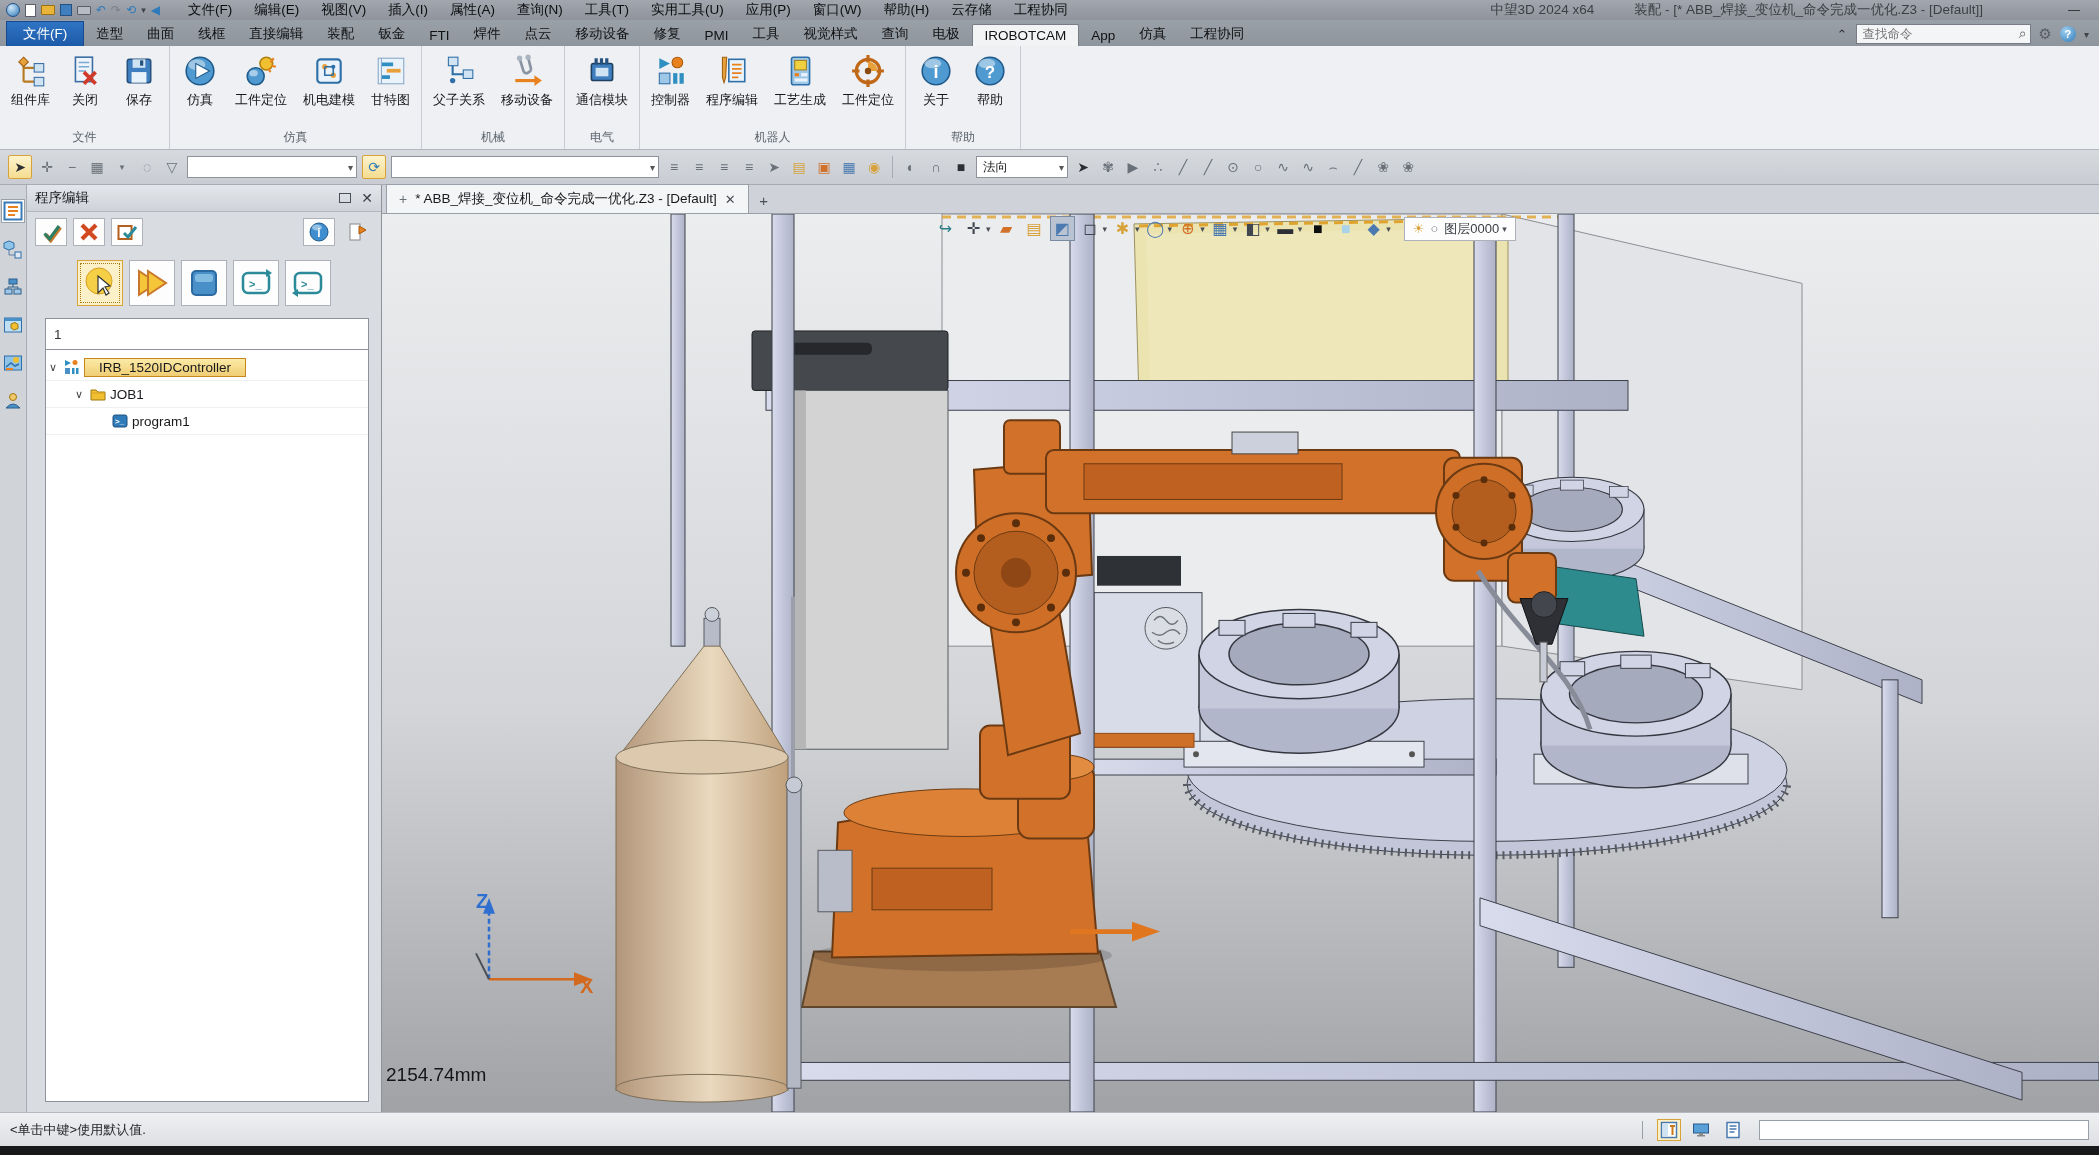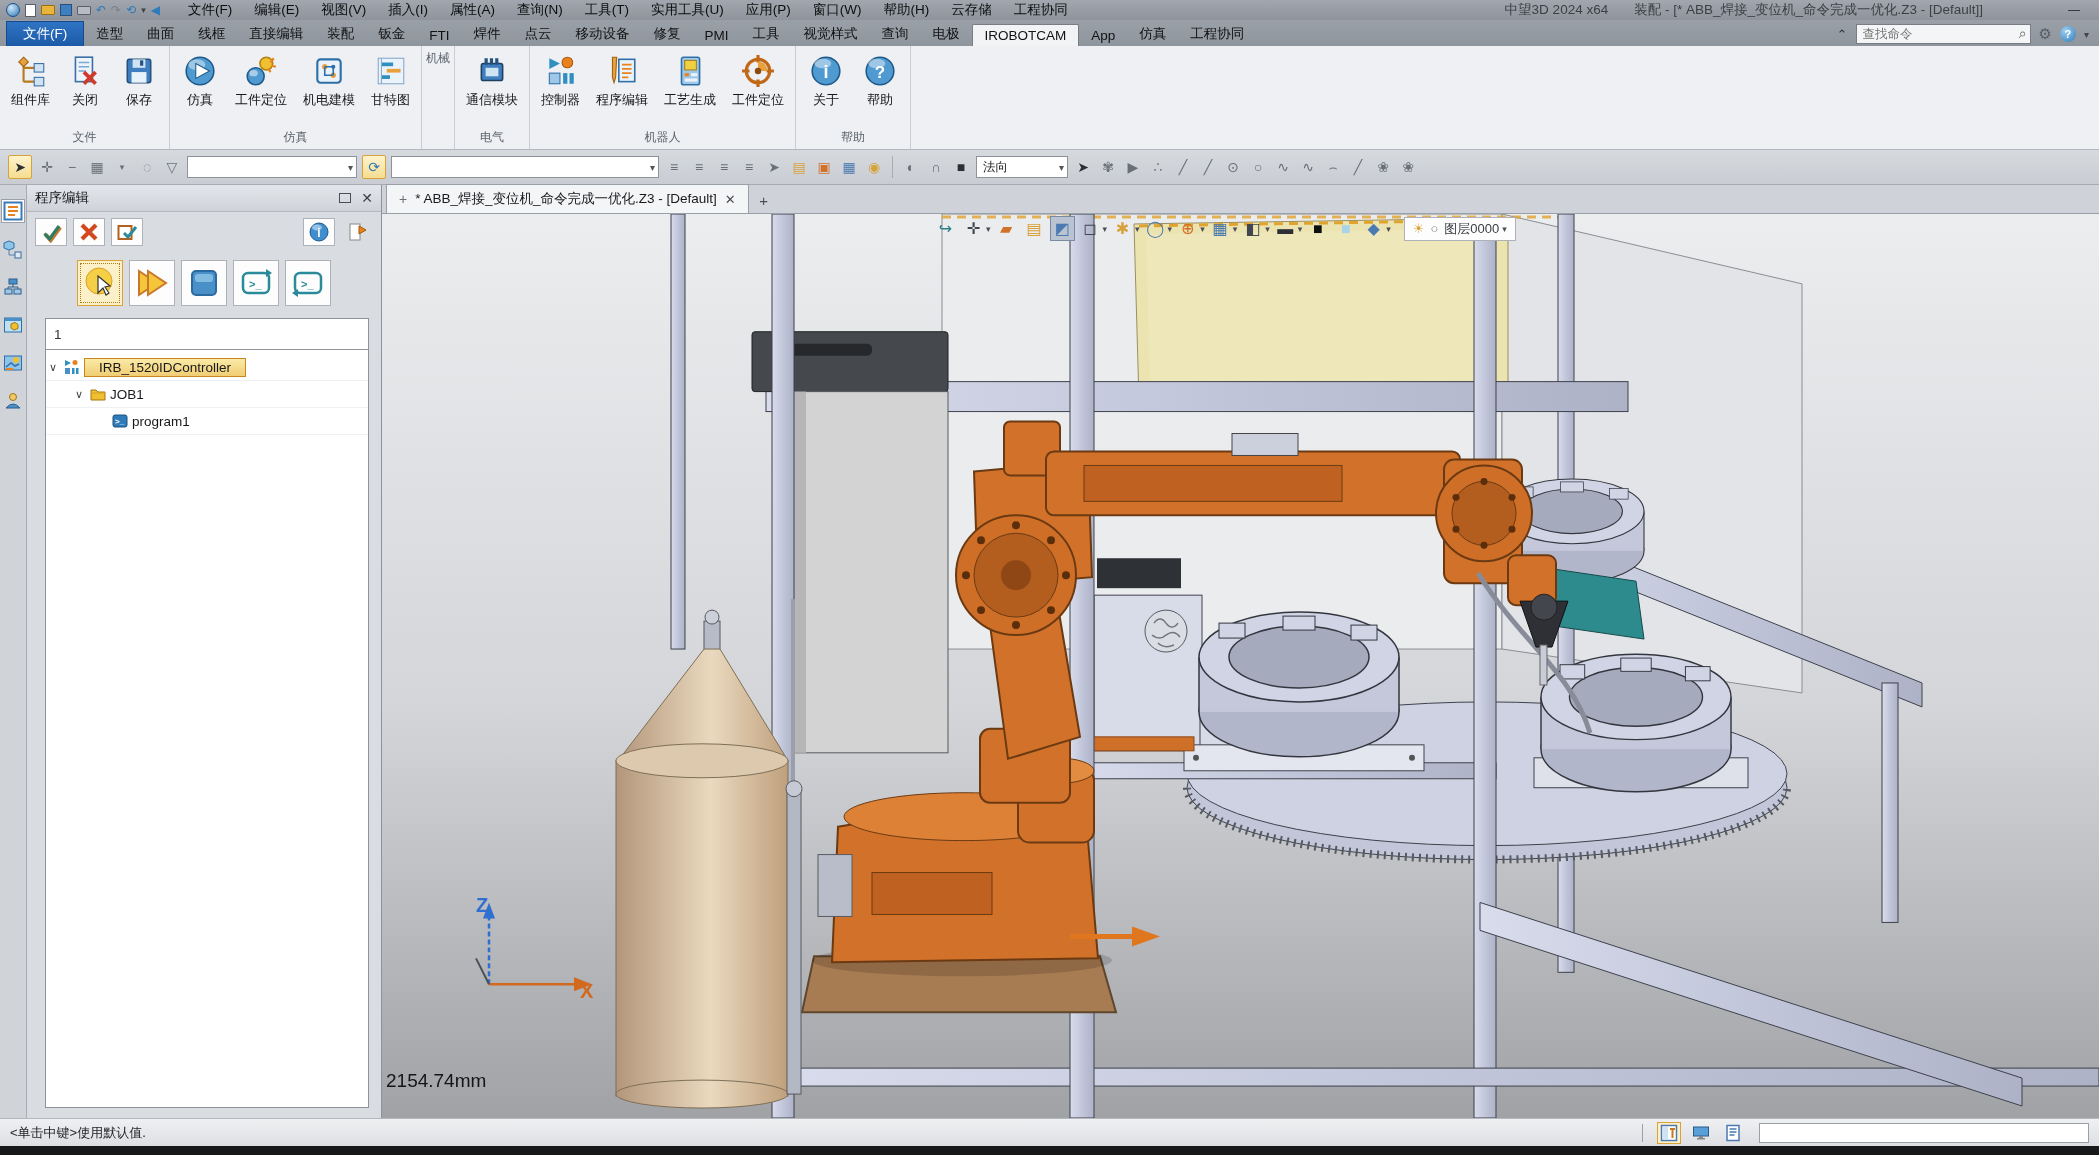--- a/index.html
+++ b/index.html
@@ -9,21 +9,21 @@
 .menubar{height:20px;background:linear-gradient(#a2a7af,#8f949c);display:flex;align-items:center;gap:6px;padding:0 6px;flex:none}
 .qa{display:flex;align-items:center;gap:5px}
 .qa .gl{font-size:12px;line-height:1}
 .qa-logo{width:14px;height:14px;border-radius:50%;background:radial-gradient(circle at 35% 30%,#cfe6f8,#2f7ab8);border:1px solid #1f4f86}
 .qa-page{width:11px;height:13px;background:#fdfdfd;border:1px solid #5a5e66}
 .qa-folder{width:14px;height:10px;background:#e8b53a;border:1px solid #9a7010;border-radius:1px}
 .qa-floppy{width:12px;height:12px;background:#3f7fbf;border:1px solid #26517e}
 .qa-printer{width:14px;height:9px;background:#b7bcc4;border:1px solid #5a5e66;border-radius:1px}
 .menu-items{display:flex;align-items:center;gap:2px;margin-left:12px}
 .menu-item{padding:1px 10px;color:#0c0d0f;font-size:13.5px;white-space:nowrap}
-.win-title{margin-left:auto;margin-right:70px;color:#3c4046;font-size:13.5px;white-space:nowrap;display:flex;gap:26px}
+.win-title{margin-left:auto;margin-right:70px;color:#3c4046;font-size:13.5px;white-space:nowrap;display:flex;gap:40px}
 .win-min{width:30px;text-align:center;color:#2c2e32;font-size:12px;margin-right:4px}
 
 .tabrow{height:26px;background:linear-gradient(#9aa0a8,#8f959d);display:flex;align-items:flex-end;padding:0 0 0 6px;flex:none}
 .ftab{background:linear-gradient(#2f74c4,#1c5aa8);color:#fff;padding:3px 16px;font-size:13.5px;border:1px solid #174a8c;border-bottom:none}
 .tab{padding:3px 12px;font-size:13.5px;color:#101214;white-space:nowrap}
 .tab.active{background:#f2f3f5;border:1px solid #787d85;border-bottom:none;border-radius:2px 2px 0 0}
 .tab-tools{margin-left:auto;display:flex;align-items:center;gap:8px;padding:0 10px 2px 0}
 .chevup{color:#30343a;font-size:13px}
 .srchwrap{position:relative}
 .srch{width:175px;height:20px;border:1px solid #787d85;background:#f4f5f7;padding:0 20px 0 6px;font-size:12.5px;font-family:inherit}
@@ -80,21 +80,21 @@
 .viewport>svg{position:absolute;inset:0;width:100%;height:100%}
 .hints{position:absolute;left:14px;top:8px;font-size:15px;color:#1c1e22;line-height:1.55}
 .vtb{position:absolute;left:551px;top:2px;display:flex;align-items:center;gap:3px}
 .vi{width:25px;height:25px;display:flex;align-items:center;justify-content:center;font-size:16px;color:#3f464f}
 .vi.pressed{background:#b9c3d2;border:1px solid #7a8aa0}
 .vc{font-size:9px;color:#4a4e55;margin-left:-3px}
 .c-teal{color:#2b7f86}.c-or{color:#d2722a}.c-gold{color:#d8a23a}.c-blue{color:#4a7ab0}.c-dk{color:#2c3036}.c-blk{color:#0d0e10}.c-lb{color:#a9d3e8}
 .layerbox{margin-left:10px;height:24px;background:#fdfdfd;border:1px solid #aeb2b8;display:flex;align-items:center;gap:6px;padding:0 8px;font-size:13px;color:#3c4046}
 .measure{position:absolute;left:4px;bottom:26px;font-size:19px;color:#141518}
 
-.statusbar{height:28px;background:linear-gradient(#eef0f2,#dddfe3);border-top:1px solid #b4b8be;display:flex;align-items:center;padding:13px 10px;flex:none}
+.statusbar{height:34px;background:linear-gradient(#eef0f2,#dddfe3);border-top:1px solid #b4b8be;display:flex;align-items:center;padding:13px 10px;flex:none}
 .statusbar .hint{font-size:13px;color:#24262a}
 .statusbar .sp{flex:1}
 .sdiv{width:1px;height:18px;background:#9aa0a8;margin:0 14px}
 .sic{width:24px;height:22px;display:flex;align-items:center;justify-content:center;margin-right:8px}
 .sic.hl{background:#fbf0c8;border:1px solid #d8a23a}
 .sinput{width:330px;height:20px;background:#fff;border:1px solid #9aa0a8;margin-left:6px}
 .blackstrip{height:9px;background:#17181a;flex:none}
 </style>
 </head>
 <body>
@@ -236,20 +236,41 @@
             <rect x="12" y="14" width="13" height="3.5" fill="#e8a13a"></rect>
             <rect x="7" y="20" width="8" height="3.5" fill="#2f8fc0"></rect>
             <path d="M7 4 V28" stroke="#88a8c8"></path>
           </svg>
         <span class="lbl">甘特图</span>
       </div>
     </div>
     <div class="glabel">仿真</div>
   </div>
   <div class="rgroup">
+    <div class="rbtns">
+      <div class="rbtn">
+        <svg viewBox="0 0 32 32">
+            <path d="M10 9 V19 H22" stroke="#2f6fa8" stroke-width="2" fill="none"></path>
+            <rect x="6" y="3" width="9" height="8" fill="#cfe3f2" stroke="#2f6fa8"></rect>
+            <rect x="20" y="15" width="9" height="8" fill="#cfe3f2" stroke="#2f6fa8"></rect>
+            <circle cx="10" cy="25" r="2.5" fill="#2f6fa8"></circle>
+          </svg>
+        <span class="lbl">父子关系</span>
+      </div>
+      <div class="rbtn">
+        <svg viewBox="0 0 32 32">
+            <path d="M9 4 L13 17 M17 3 L20 15 M13 17 Q16 20 20 15" stroke="#8a93a0" stroke-width="2.5" fill="none"></path>
+            <circle cx="9" cy="4" r="2.5" fill="#aab4c0"></circle>
+            <circle cx="17" cy="3" r="2.5" fill="#aab4c0"></circle>
+            <path d="M5 25 H24" stroke="#e8821f" stroke-width="3"></path>
+            <path d="M23 20 L30 25 L23 30 Z" fill="#e8821f"></path>
+          </svg>
+        <span class="lbl">移动设备</span>
+      </div>
+    </div>
     <div class="glabel">机械</div>
   </div>
   <div class="rgroup">
     <div class="rbtns">
       <div class="rbtn">
         <svg viewBox="0 0 32 32">
             <rect x="6" y="9" width="20" height="16" rx="2" fill="#3f7fbf" stroke="#1f3f5e" stroke-width="1.5"></rect>
             <rect x="9" y="4" width="3" height="6" fill="#26517e"></rect>
             <rect x="14" y="4" width="3" height="6" fill="#26517e"></rect>
             <rect x="19" y="4" width="3" height="6" fill="#26517e"></rect>

